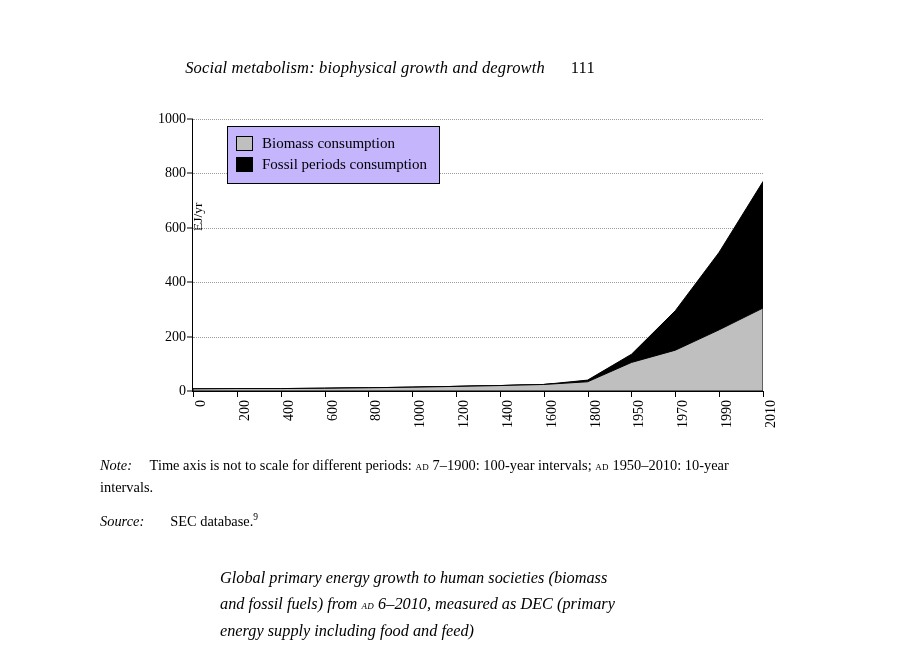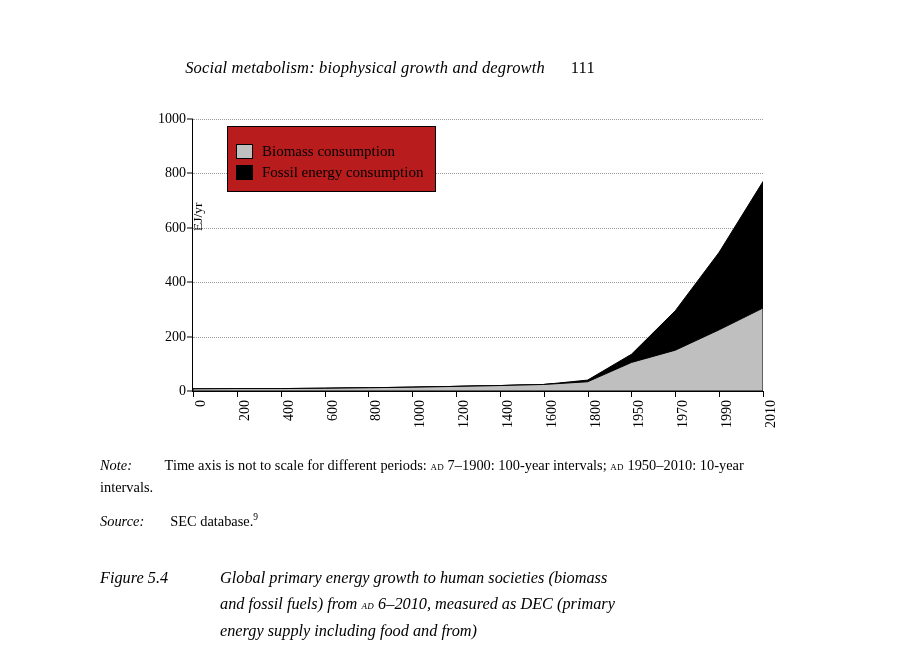--- a/index.html
+++ b/index.html
@@ -117,22 +117,22 @@
     left: 0; top: 0;
     width: 570px; height: 272px;
   }
 
   
   .legend {
     position: absolute;
     left: 34px;
     top: 7px;
     border: 1.2px solid #000;
-    background: #b91c1c;
-    padding: 14px 12px 7px 8px;
+    background: #c4b5fd;
+    padding: 6px 12px 7px 8px;
     font-size: 15px;
     line-height: 1.42;
     z-index: 5;
   }
   .legend-row {
     display: flex;
     align-items: center;
     white-space: nowrap;
   }
   .swatch {
@@ -270,37 +270,36 @@
         <div class="xtick-mark" style="left:100%"></div>
         <div class="xtick-label" style="left:100%">2010</div>
 
         <div class="legend">
           <div class="legend-row">
             <span class="swatch biomass"></span>
             <span>Biomass consumption</span>
           </div>
           <div class="legend-row">
             <span class="swatch fossil"></span>
-            <span>Fossil energy consumption</span>
+            <span>Fossil periods consumption</span>
           </div>
         </div>
 
       </div>
     </div>
   </div>
 
   <div class="note-block">
     <span class="lbl">Note:</span>
-    <span style="margin-left:29px">Time axis is not to scale for different periods: </span><span class="sc">ad</span><span> 7–1900: 100-year intervals; </span><span class="sc">ad</span><span> 1950–2010: 10-year intervals.</span>
+    <span style="margin-left:14px">Time axis is not to scale for different periods: </span><span class="sc">ad</span><span> 7–1900: 100-year intervals; </span><span class="sc">ad</span><span> 1950–2010: 10-year intervals.</span>
   </div>
 
   <div class="source-block">
     <span class="lbl">Source:</span><span>SEC database.</span><sup>9</sup>
   </div>
 
   <div class="caption">
-    <span class="cap-label">Figure 5.4</span>
     <span class="cap-text">Global primary energy growth to human societies (biomass</span>
     <span class="cap-text"><span>and fossil fuels) from </span><span class="sc">ad</span><span> 6–2010, measured as DEC (primary</span></span>
-    <span class="cap-text">energy supply including food and from)</span>
+    <span class="cap-text">energy supply including food and feed)</span>
   </div>
 
 </div>
 
 </body></html>

